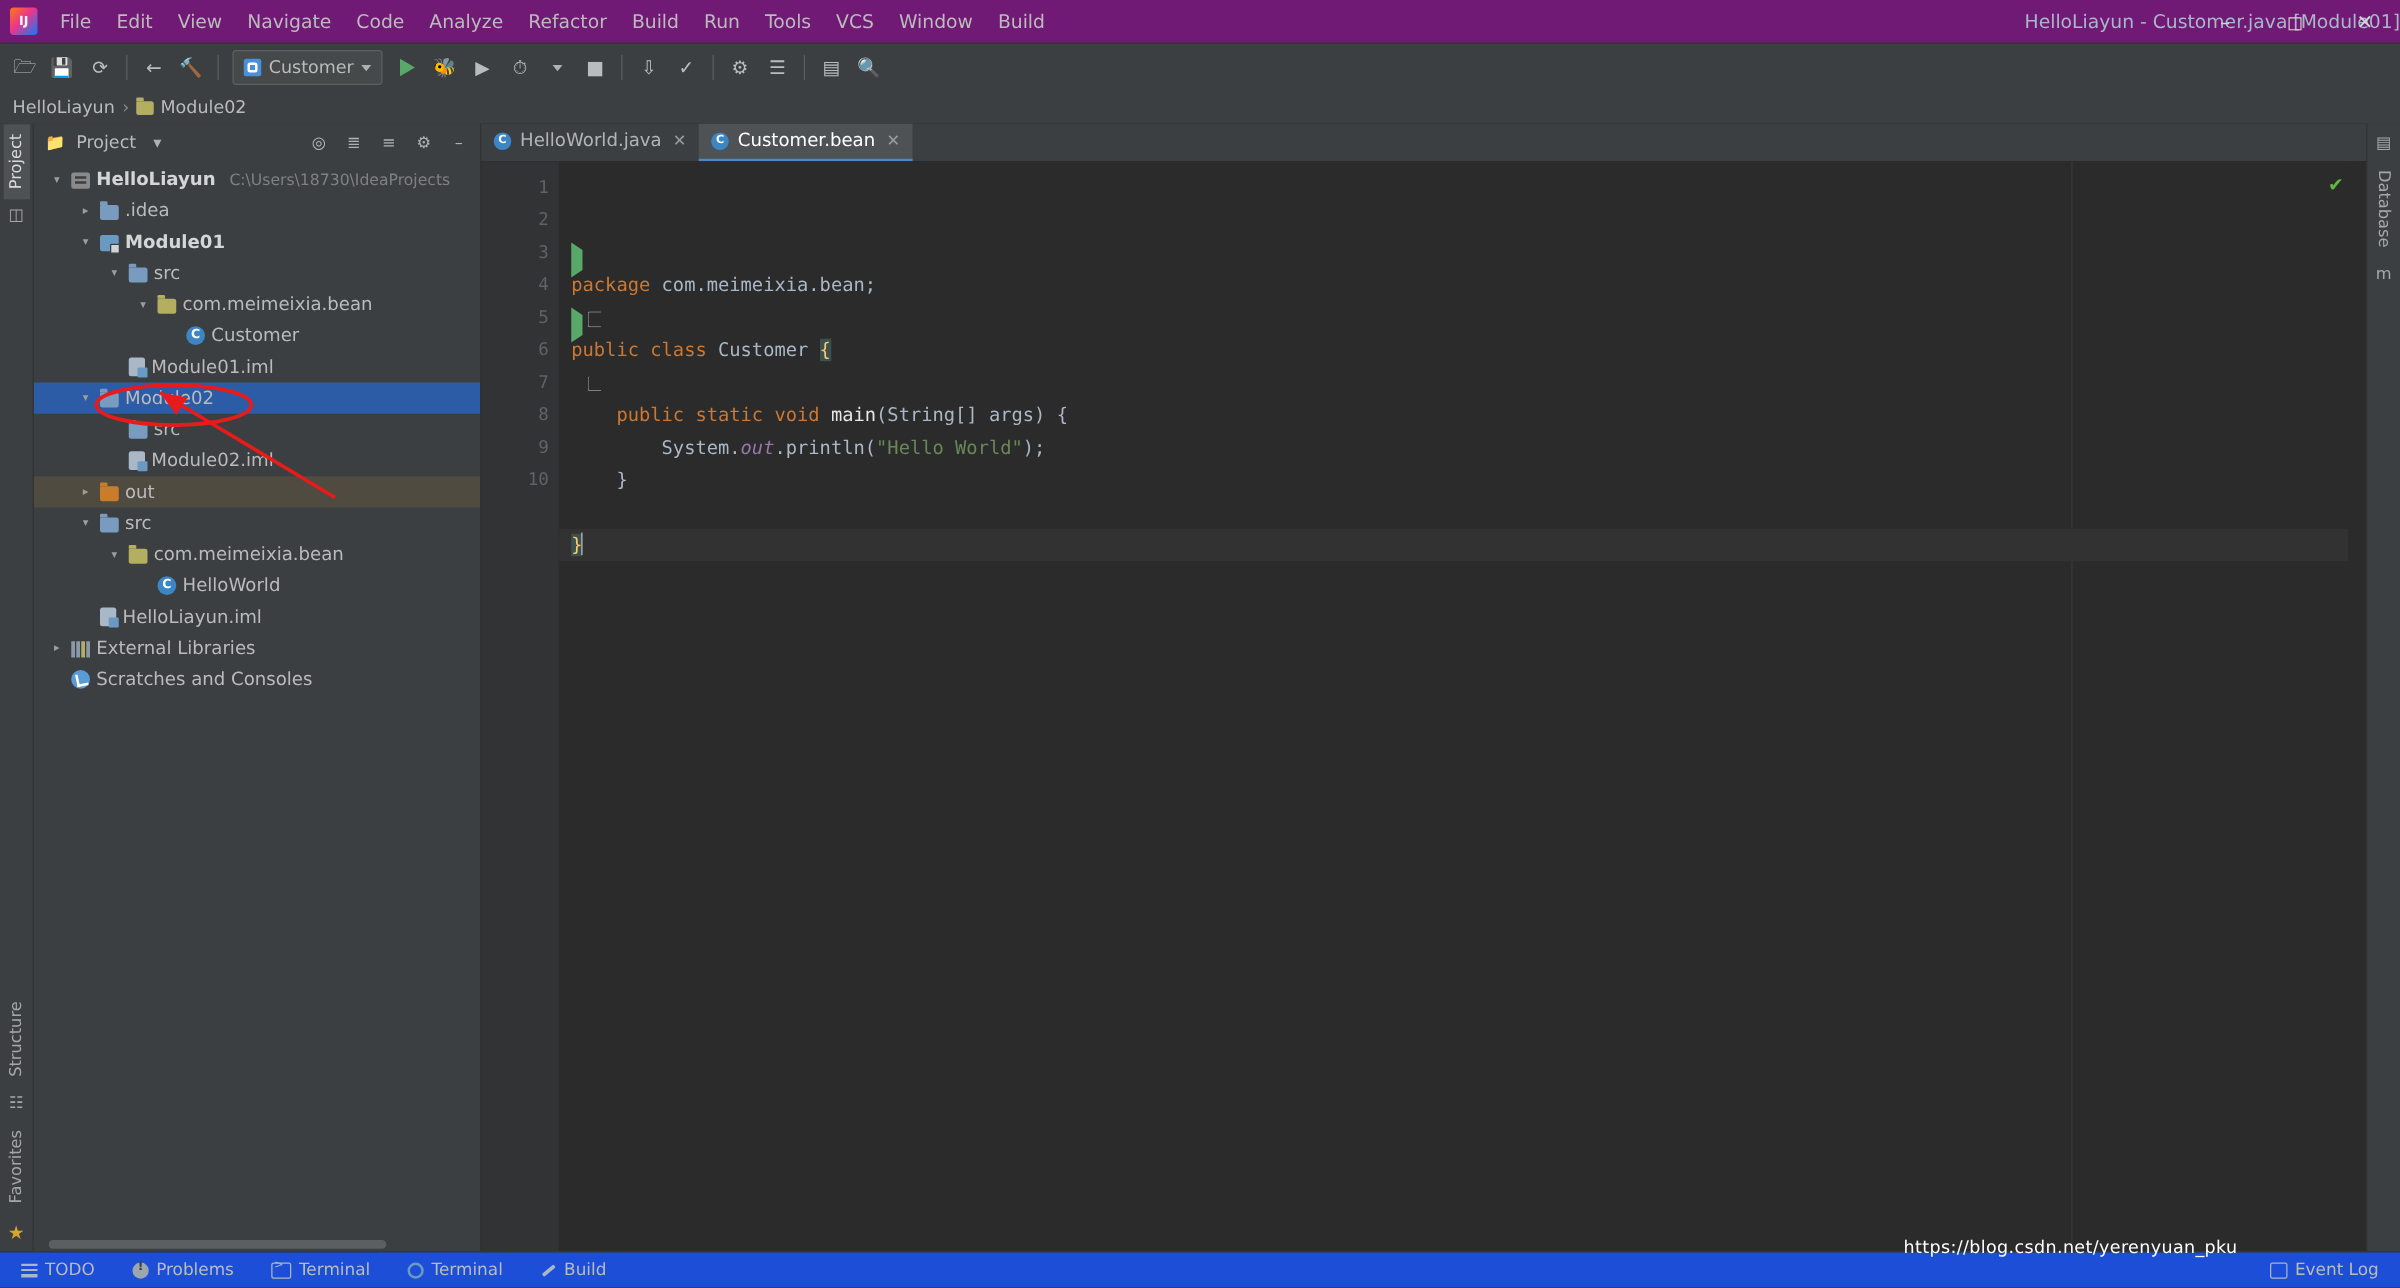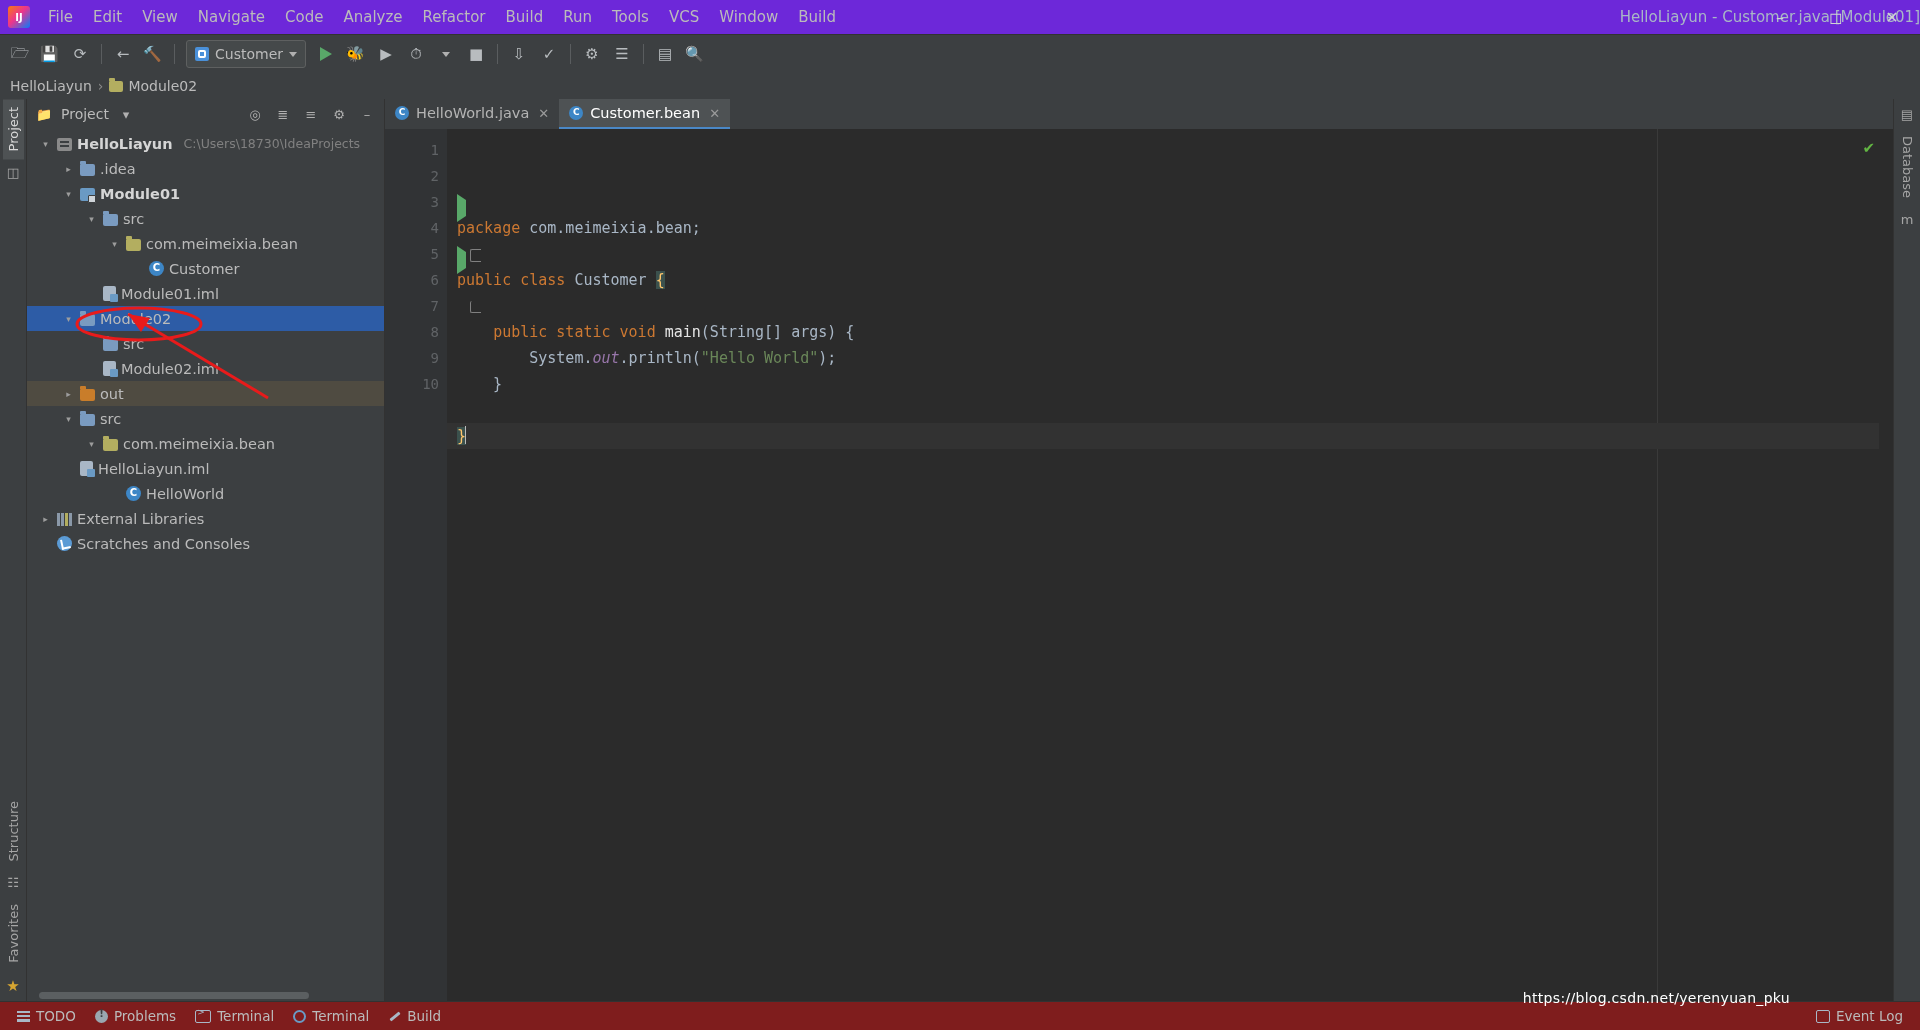--- a/index.html
+++ b/index.html
@@ -22,21 +22,21 @@
     width: 1920px;
     height: 1030px;
     display: flex;
     flex-direction: column;
     background: #3c3f41;
   }
 
   
   .titlebar {
     height: 34px;
-    background: #6d28d9;
+    background: #701a75;
     display: flex;
     align-items: center;
     position: relative;
     flex: none;
     border-bottom: 1px solid #323232;
   }
   .ij-logo {
     width: 22px; height: 22px;
     margin: 0 8px 0 8px;
     border-radius: 3px;
@@ -504,25 +504,25 @@
     top: 10px;
     right: 18px;
     color: #62b543;
     font-size: 15px;
     font-weight: bold;
   }
 
   
   .statusbar {
     height: 28px;
-    background: #7f1d1d;
+    background: #1d4ed8;
     display: flex;
     align-items: center;
     padding: 0 8px;
-    gap: 1px;
+    gap: 12px;
     flex: none;
     border-top: 1px solid #323232;
     font-size: 13.5px;
     position: relative;
   }
   .sb-item {
     display: flex;
     align-items: center;
     gap: 6px;
     padding: 3px 9px;
@@ -748,29 +748,29 @@
           <div class="trow" style="padding-left: 35px;">
             <span class="arrow">▾</span>
             <span class="ico-folder"></span>
             <span class="tlabel">src</span>
           </div>
           <div class="trow" style="padding-left: 58px;">
             <span class="arrow">▾</span>
             <span class="ico-folder yellow"></span>
             <span class="tlabel">com.meimeixia.bean</span>
           </div>
+          <div class="trow" style="padding-left: 81px;">
+            <span class="arrow none"></span>
+            <span class="ico-class"></span>
+            <span class="tlabel">HelloWorld</span>
+          </div>
           <div class="trow" style="padding-left: 35px;">
             <span class="arrow none"></span>
             <span class="ico-iml"></span>
             <span class="tlabel">HelloLiayun.iml</span>
-          </div>
-          <div class="trow" style="padding-left: 81px;">
-            <span class="arrow none"></span>
-            <span class="ico-class"></span>
-            <span class="tlabel">HelloWorld</span>
           </div>
           <div class="trow" style="padding-left: 12px;">
             <span class="arrow">▸</span>
             <span class="ico-lib"></span>
             <span class="tlabel">External Libraries</span>
           </div>
           <div class="trow" style="padding-left: 12px;">
             <span class="arrow none"></span>
             <span class="ico-scratch"></span>
             <span class="tlabel">Scratches and Consoles</span>

